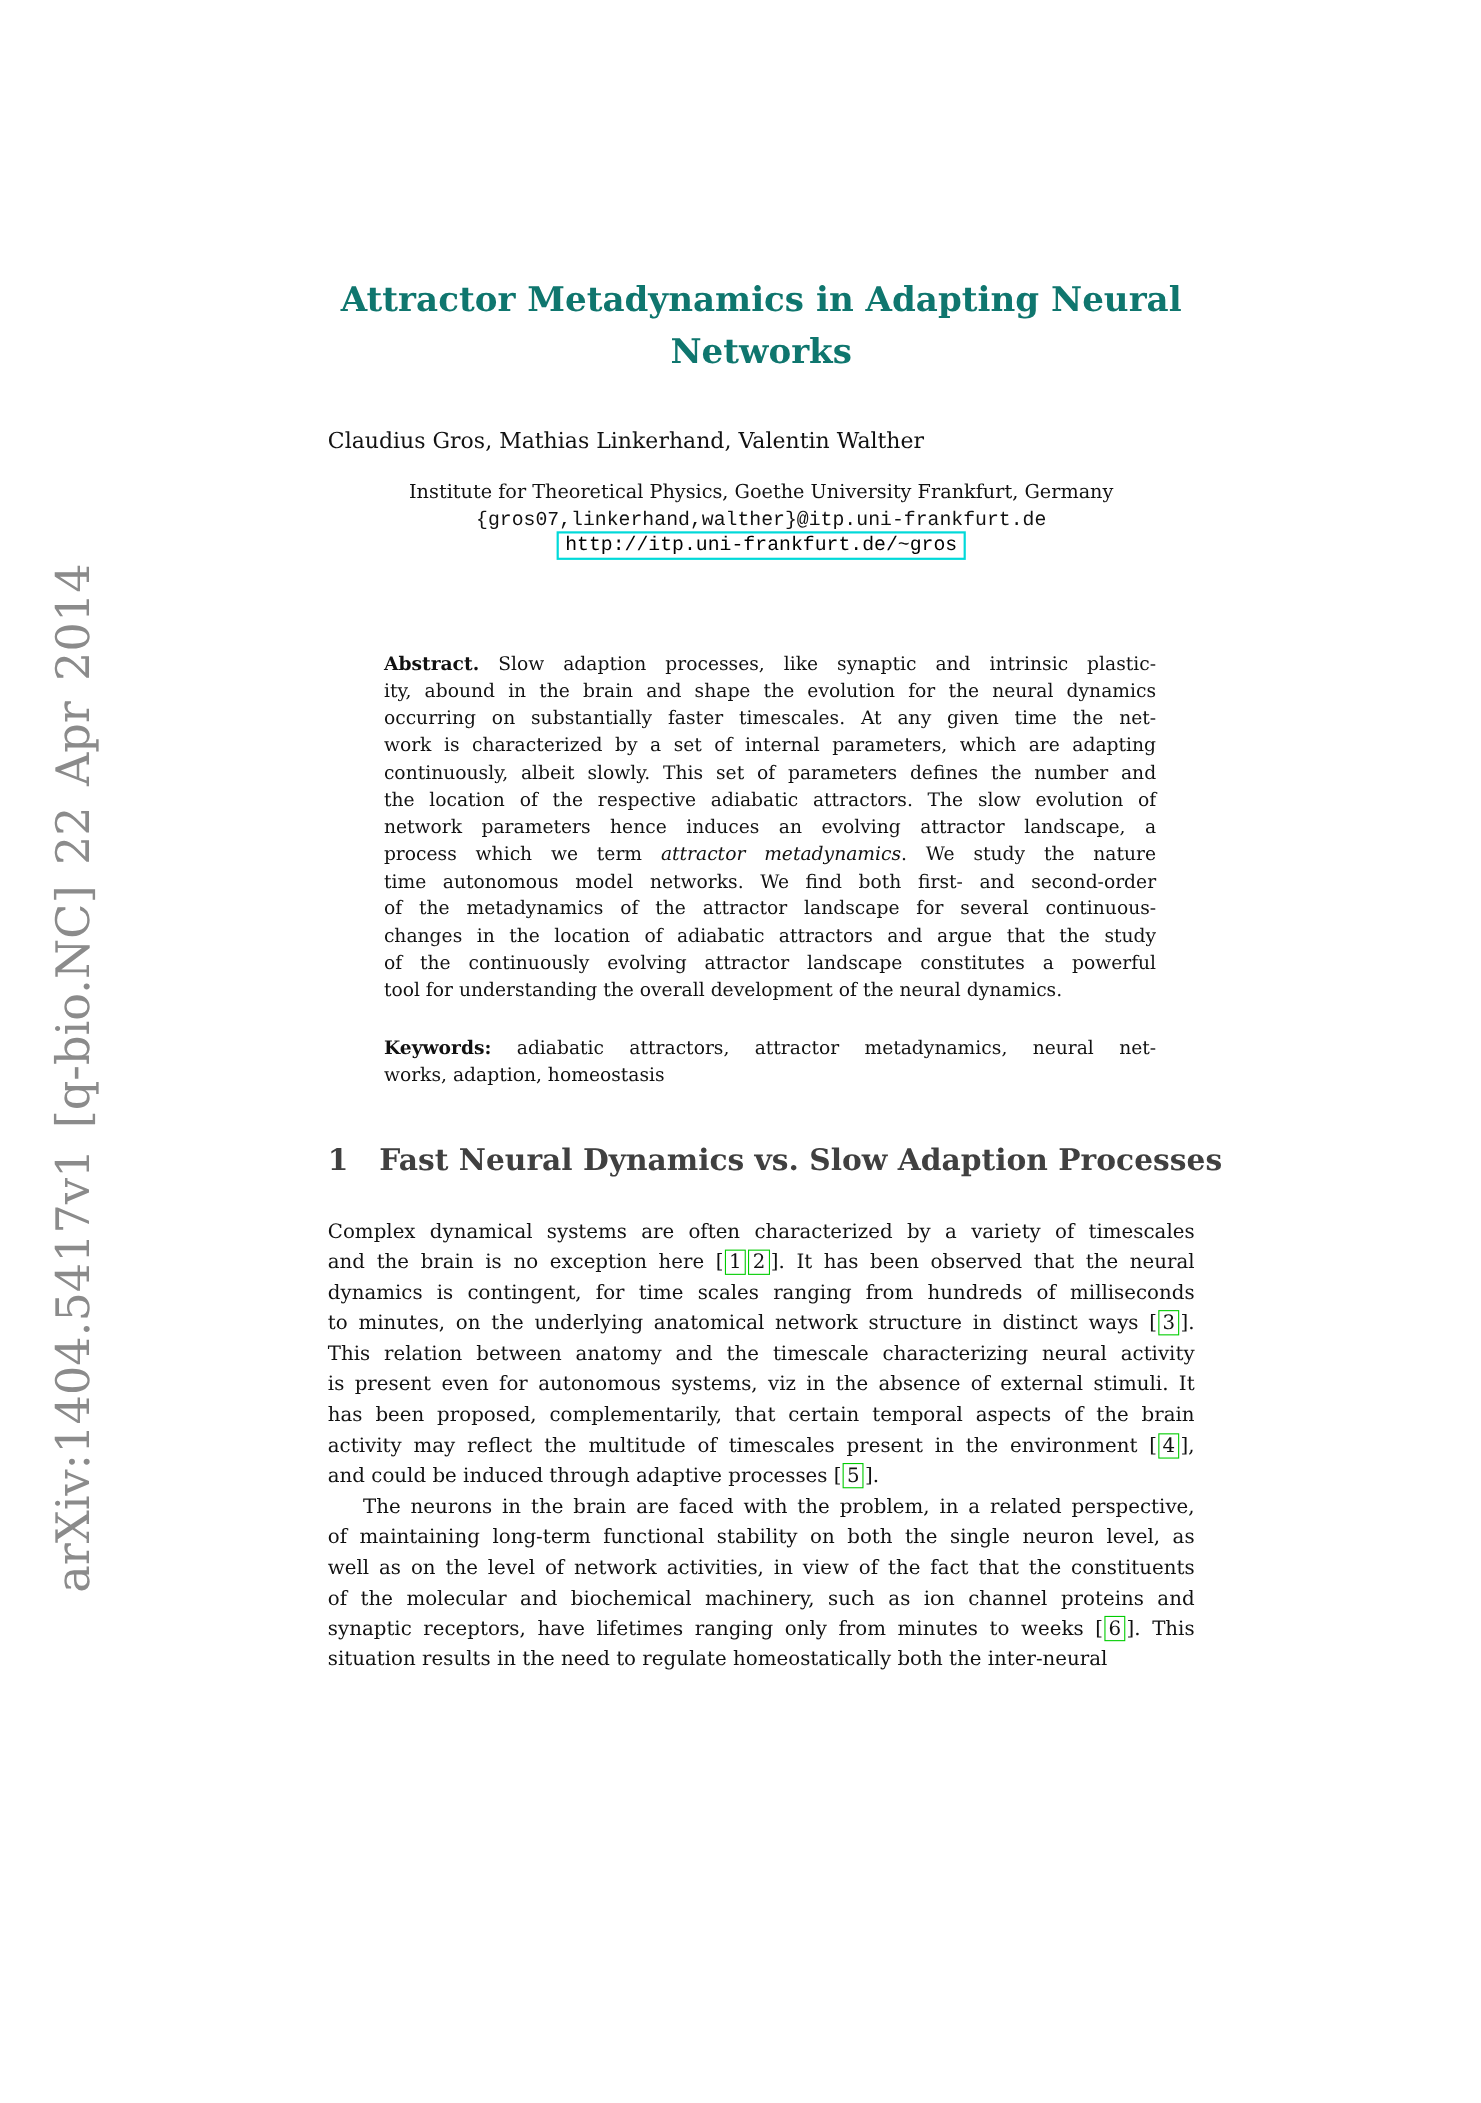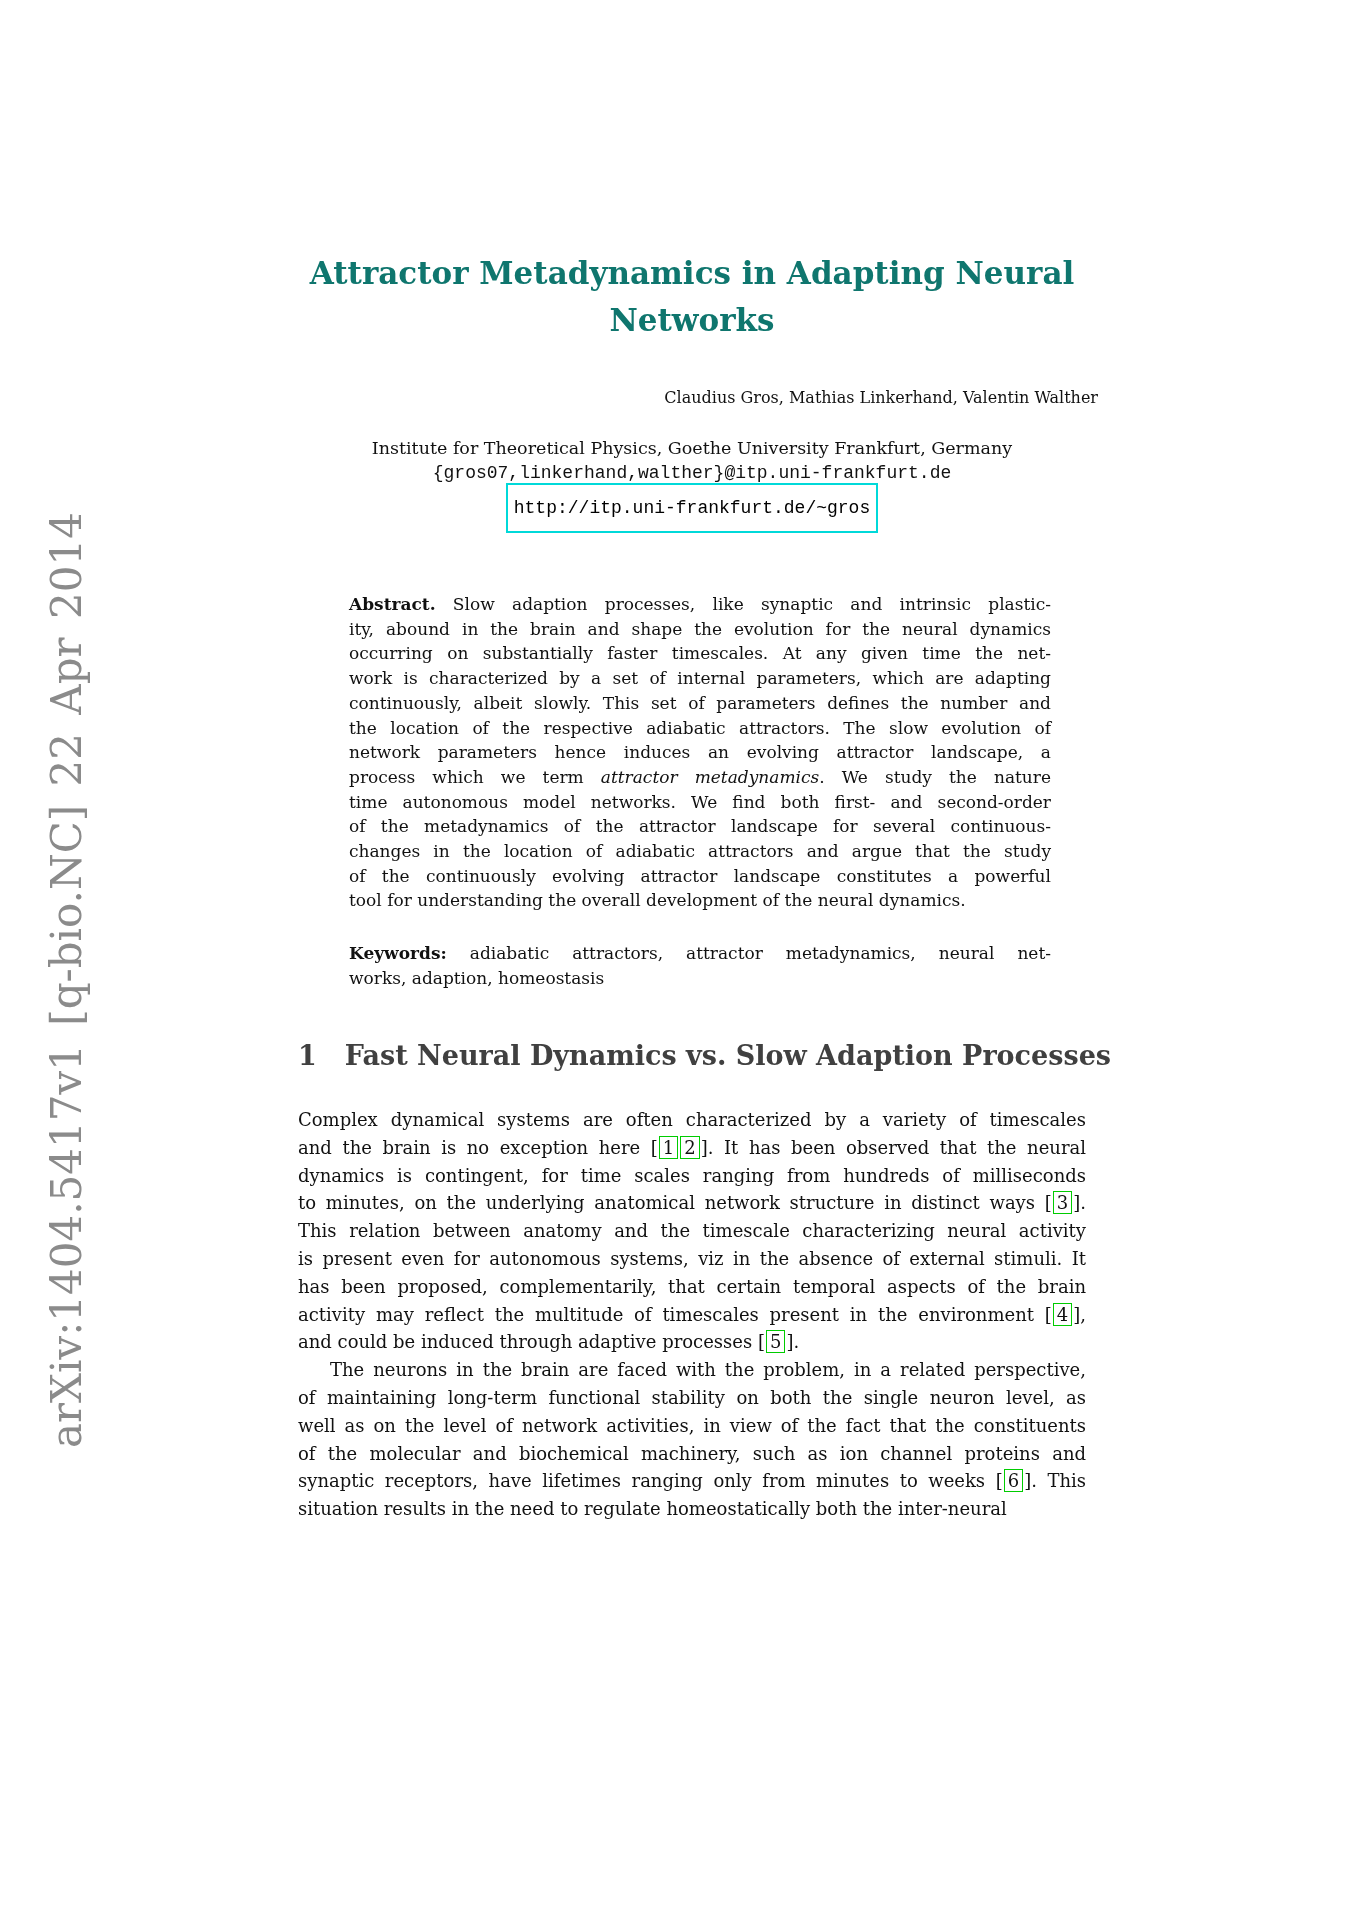--- a/index.html
+++ b/index.html
@@ -12,29 +12,29 @@
     position:absolute; left:24px; top:560px; width:86px; height:888px;
     writing-mode:vertical-rl; transform:rotate(180deg);
     font-size:42px; line-height:86px; color:#8b8b8b;
     text-align:center; word-spacing:5px; white-space:nowrap;
   }
   .content { position:absolute; left:298px; top:0; width:788px; height:100%; }
   .title {
     position:absolute; top:250px; left:0; width:100%;
     text-align:center; font-weight:bold; font-size:31px; line-height:47px; color:#0f766e;
   }
-  .authors { position:absolute; top:388px; left:12px; width:100%; text-align:right; font-size:16px; }
+  .authors { position:absolute; top:388px; left:0; width:100%; text-align:left; font-size:20px; }
   .affiliation { position:absolute; top:438px; left:0; width:100%; text-align:center; font-size:17.5px; }
   .email {
     position:absolute; top:463px; left:0; width:100%; text-align:center;
     font-family:"Liberation Mono", monospace; font-size:18px;
   }
   .urlrow { position:absolute; top:483px; left:0; width:100%; text-align:center; }
   .urlbox {
-    display:inline-block; border:2px solid #00d9d9; padding:13px 6px;
+    display:inline-block; border:2px solid #00d9d9; padding:1px 6px;
     font-family:"Liberation Mono", monospace; font-size:18px;
     color:#000000; text-decoration:none;
   }
   .abstract {
     position:absolute; left:51px; top:592px; width:702px;
     font-size:17px; line-height:24.7px;
   }
   .keywords {
     position:absolute; left:51px; top:941px; width:702px;
     font-size:17px; line-height:24.7px;

